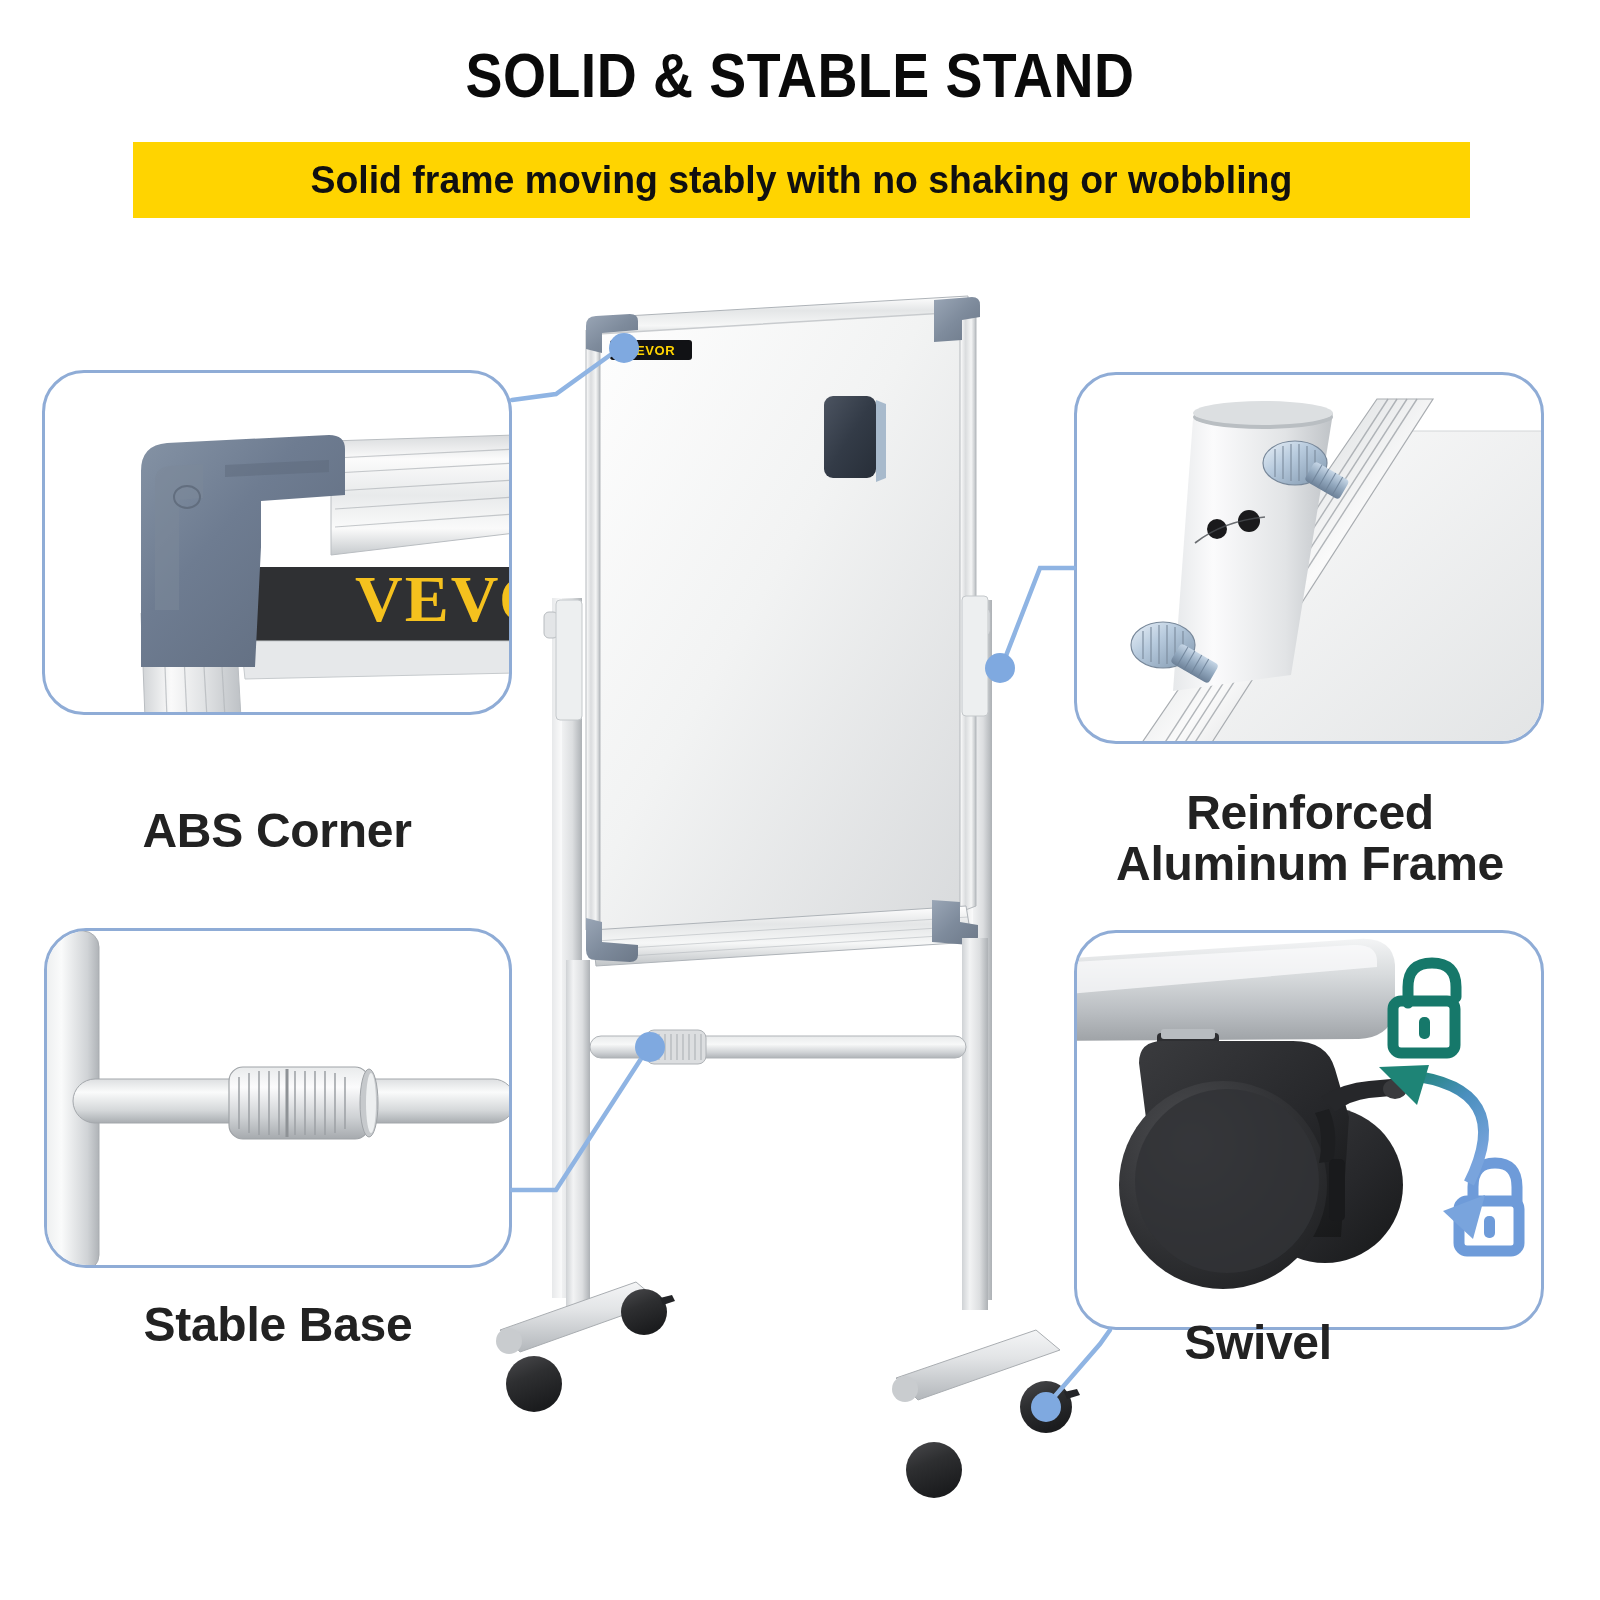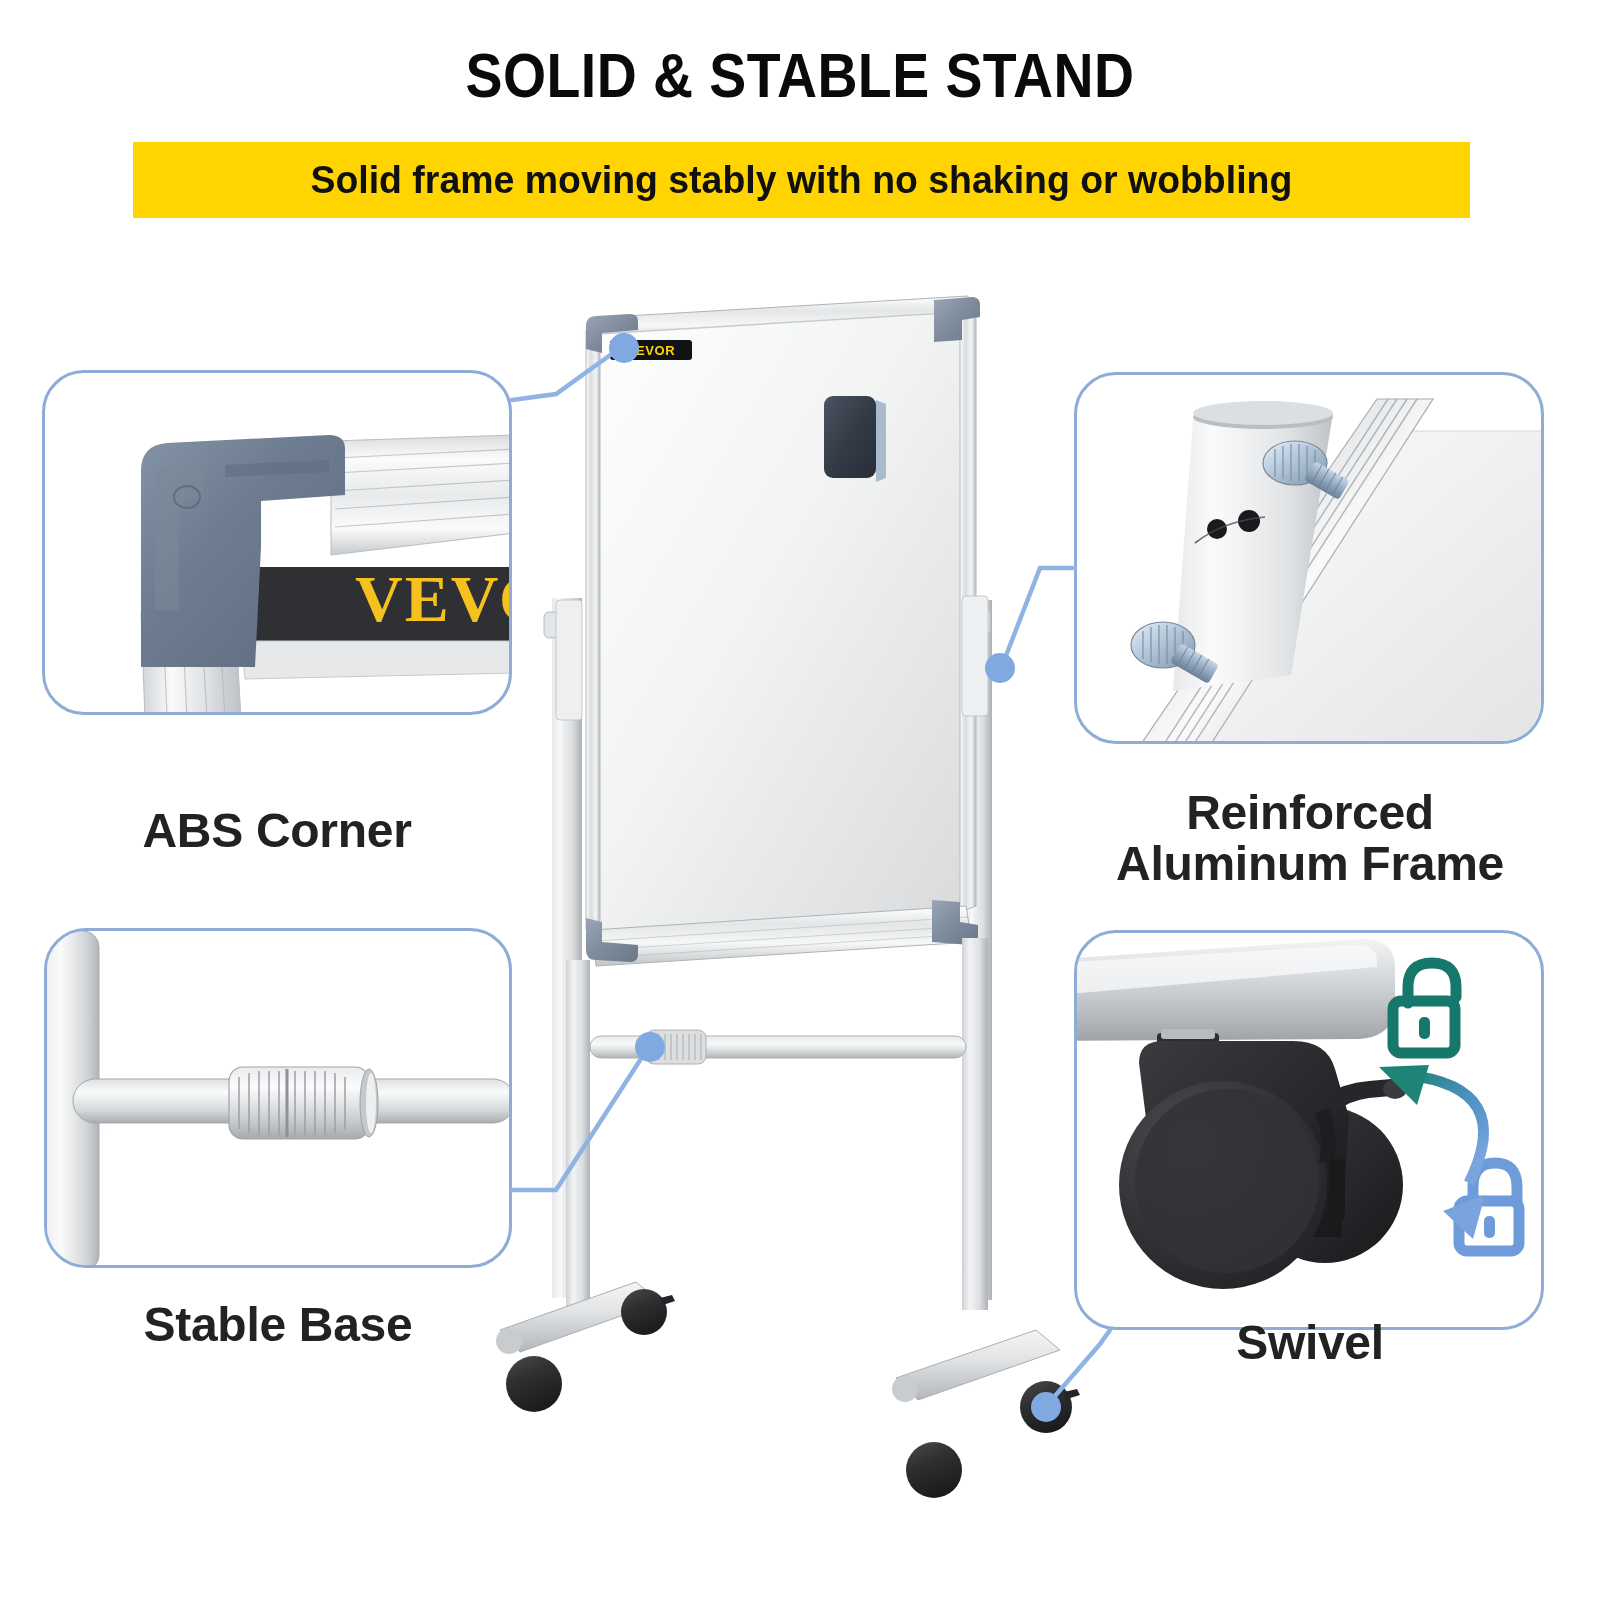--- a/index.html
+++ b/index.html
@@ -481,21 +481,21 @@
         <rect x="407" y="283" width="11" height="22" rx="5" fill="#6E9BD9"></rect>
       </g>
 
       <g>
         <path d="M392 250 q48,-96 -62,-108" fill="none" stroke="url(#c4arrow)" stroke-width="11" stroke-linecap="butt"></path>
         <polygon points="302,134 352,132 340,172" fill="#1E8476"></polygon>
         <polygon points="408,262 366,278 396,306" fill="#79A4DD"></polygon>
       </g>
     </svg>
   </div>
-  <div class="cap" style="left:1046px; top:1318px; width:528px;">
+  <div class="cap" style="left:994px; top:1318px; width:528px;">
     <div>Swivel</div>
   </div>
 
   <svg class="layer" viewBox="0 0 1600 1600">
     <g fill="none" stroke="#8FB4E3" stroke-width="4.5" stroke-linecap="round">
 
       <path d="M512 400 L556 394 L620 348"></path>
 
       <path d="M1074 568 L1040 568 L1002 666"></path>
 

